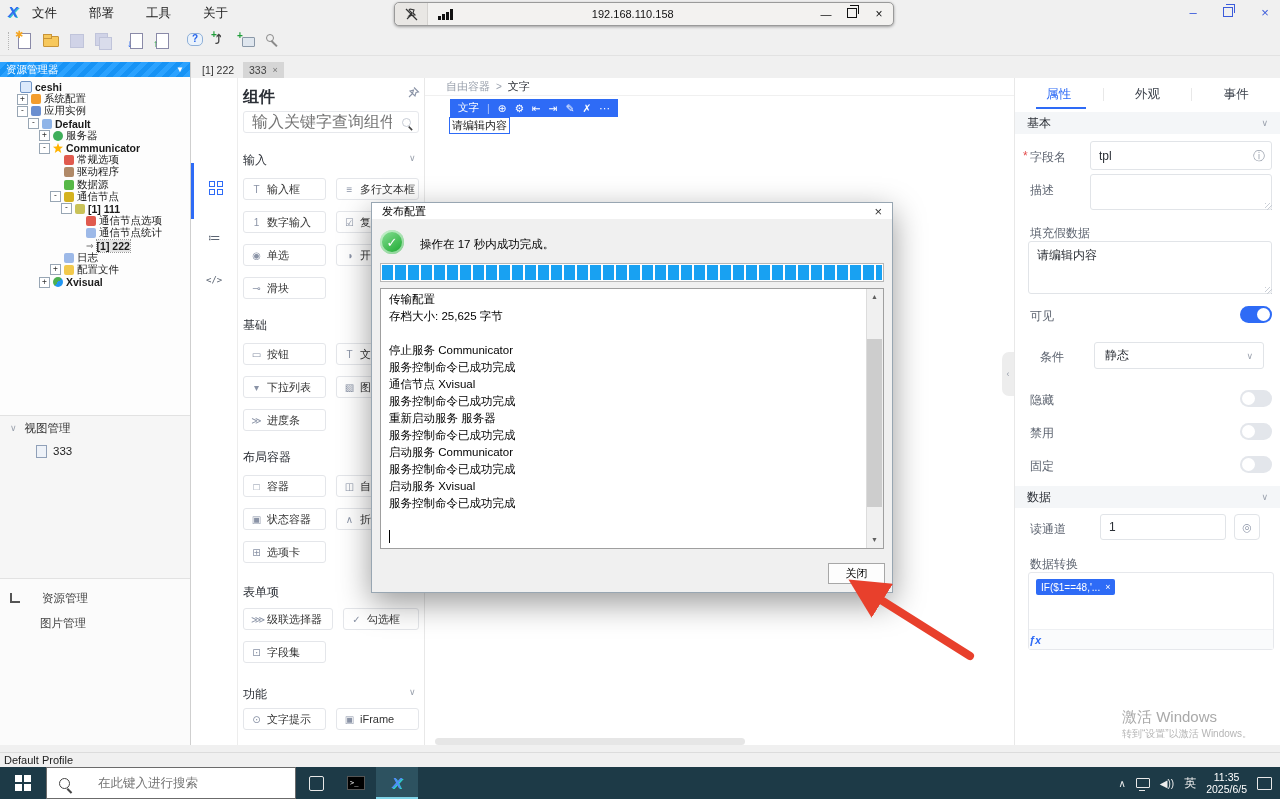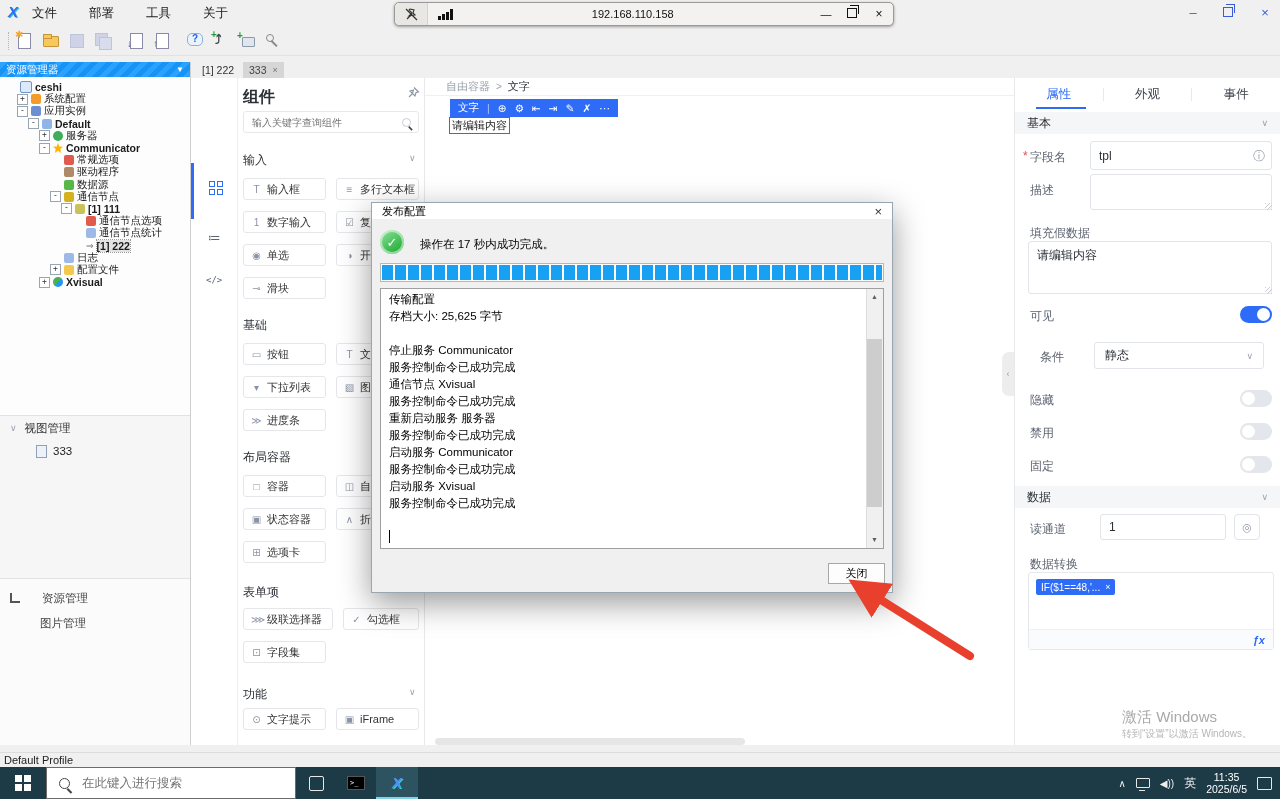--- a/index.html
+++ b/index.html
@@ -289,21 +289,21 @@
   </div>
 
   <div class="a" style="left:238px;top:78px;width:187px;height:667px;background:#fff;border-right:1px solid #e8e8e8;box-sizing:border-box"></div>
   <span class="a" style="left:243px;top:87px;font-size:16px;font-weight:bold;color:#2b2f36">组件</span>
   <span class="a" style="left:407px;top:86px">
     <svg width="13" height="13" viewBox="0 0 13 13">
         <path d="M7 1.5l4.5 4.5-2.5.5-1 3.5-2.5-2.5L2 11M5.5 7.5L3 5l3.5-1z" fill="none" stroke="#8a93a6" stroke-width="1.1"></path>
       </svg>
   </span>
   <div class="a f" style="left:243px;top:111px;width:176px;height:22px;border:1px solid #e6e8ec;border-radius:3px;background:#fff;padding:0 6px;box-sizing:border-box;justify-content:space-between">
-    <input style="border: none; outline: none; font-size: 10px; color: rgb(51, 51, 51); width: 140px; font-family: inherit;" placeholder="输入关键字查询组件">
+    <input style="border: none; outline: none; font-size: 16px; color: rgb(51, 51, 51); width: 140px; font-family: inherit;" placeholder="输入关键字查询组件">
     <span class="mag" style="transform:scale(.8);border-color:#b9bfca"></span>
   </div>
 
   <span class="seclbl" style="left:243px;top:152px">输入</span>
   <span class="a chev" style="left:409px;top:153px">∨</span>
   <div class="cbtn" style="left:243px;top:178px">
       <span class="cg">T</span>
       <span>输入框</span>
     </div>
   <div class="cbtn" style="left:336px;top:178px">
@@ -473,21 +473,21 @@
   <span class="plabel" style="left:1030px;top:521px">读通道</span>
   <input class="pinput" style="left: 1100px; top: 514px; width: 126px; height: 26px;" value="1">
   <span class="a f" style="left:1234px;top:514px;width:26px;height:26px;border:1px solid #e1e4e8;border-radius:4px;justify-content:center;color:#8a93a6;box-sizing:border-box">◎</span>
 
   <span class="plabel" style="left:1030px;top:556px">数据转换</span>
   <div class="a" style="left:1028px;top:572px;width:244px;height:76px;border:1px solid #e6e8ec;border-radius:3px;background:#fff">
     <span class="f a" style="left:7px;top:6px;height:16px;background:#2e6bf6;border-radius:2px;color:#fff;font-size:10px;padding:0 5px;gap:5px">
       <span>IF($1==48,'...</span>
       <span style="font-size:9px">×</span>
     </span>
-    <div class="a f" style="left:0;bottom:0;width:100%;height:20px;background:#fafbfc;border-top:1px solid #eef0f3;justify-content:flex-end;padding-right:8px;box-sizing:border-box">
+    <div class="a f" style="left:0;bottom:0;width:100%;height:20px;background:#fafbfc;border-top:1px solid #eef0f3;justify-content:flex-start;padding-right:8px;box-sizing:border-box">
       <span style="color:#2e6bf6;font-style:italic;font-size:11px;font-weight:bold">ƒx</span>
     </div>
   </div>
 
   <span class="a" style="left:1122px;top:708px;font-size:15px;color:#a9a9a9">激活 Windows</span>
   <span class="a" style="left:1122px;top:727px;font-size:10px;color:#b5b5b5">转到“设置”以激活 Windows。</span>
 
   <div class="a dlg">
     <div class="f" style="height:16px;background:#fff;justify-content:space-between;padding:0 10px">
       <span style="font-size:11px;color:#000">发布配置</span>
@@ -540,21 +540,21 @@
     <span class="tbicon" style="width:46px">
         <span class="flag">
           <i></i>
           <i></i>
           <i></i>
           <i></i>
         </span>
       </span>
     <div class="f" style="width:250px;height:32px;background:#fff;border:1px solid #6b6b6b;box-sizing:border-box;padding-left:12px;gap:10px">
       <span class="mag"></span>
-      <input style="border: none; outline: none; font-size: 12.5px; color: rgb(51, 51, 51); width: 190px; font-family: inherit;" placeholder="在此键入进行搜索">
+      <input style="border: none; outline: none; font-size: 12.5px; color: rgb(51, 51, 51); width: 190px; font-family: inherit; margin-left: 16px;" placeholder="在此键入进行搜索">
     </div>
     <span class="tbicon" style="width:40px">
         <span style="width:13px;height:13px;border:1.5px solid #e8e8e8;border-radius:2px"></span>
       </span>
     <span class="tbicon" style="width:40px">
         <span style="width:18px;height:14px;background:#000;border:1px solid #555;color:#fff;font-size:7px;line-height:13px;padding-left:2px;box-sizing:border-box;font-family:'DejaVu Sans Mono',monospace">&gt;_</span>
       </span>
     <span class="tbicon" style="width:42px;background:#2d5260;border-bottom:2px solid #7fd4e8;box-sizing:border-box">
         <span style="font-weight:bold;font-style:italic;font-size:15px;color:#4f8ef7;text-shadow:1px 1px 0 #2fd3c9">X</span>
       </span>

